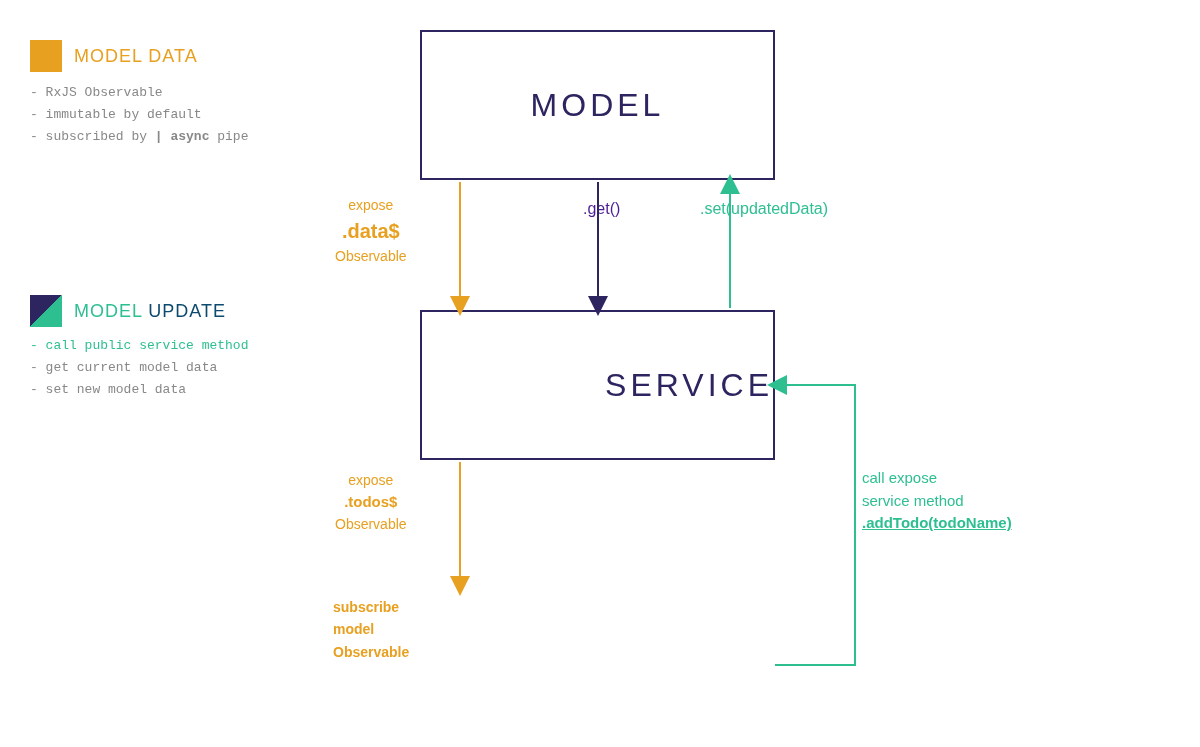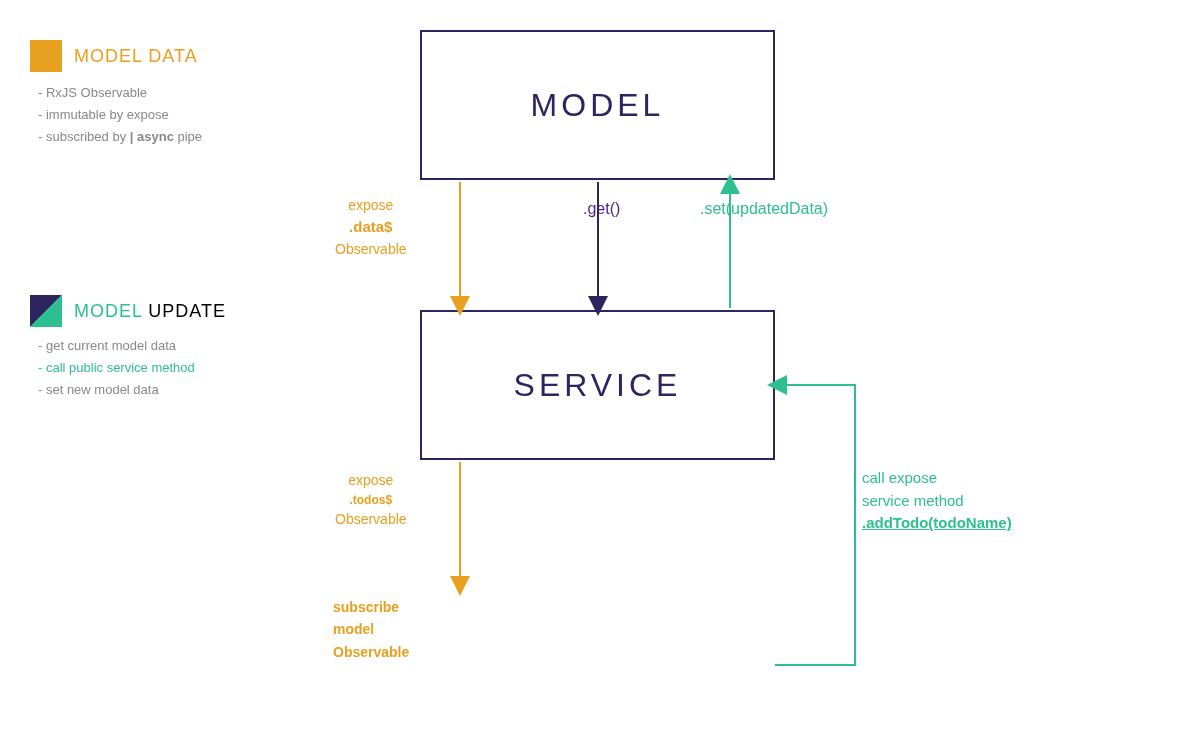--- a/index.html
+++ b/index.html
@@ -39,22 +39,23 @@
       height: 32px;
       background: #E8A020;
     }
     .legend-title-orange {
       color: #E8A020;
       font-size: 18px;
       font-weight: 400;
       letter-spacing: 1px;
     }
     .legend-items {
-      margin-left: 8px;
+      margin-left: 0;
       margin-top: 4px;
+      font-family: Liberation Mono, monospace;
     }
     .legend-item {
       font-size: 13px;
       color: #888;
       line-height: 1.7;
     }
     .legend-item strong {
       font-weight: 700;
     }
 
@@ -106,55 +107,56 @@
       left: 420px;
       top: 30px;
       width: 355px;
       height: 150px;
     }
     .box-service {
       left: 420px;
       top: 310px;
       width: 355px;
       height: 150px;
+      justify-content: flex-end;
     }
     .box-component {
       left: 420px;
       top: 590px;
       width: 355px;
       height: 150px;
     }
 
     
     .annot-expose-data {
       position: absolute;
       left: 335px;
       top: 195px;
       text-align: center;
       color: #E8A020;
       font-size: 14px;
       line-height: 1.5;
     }
     .annot-expose-data .bold {
       font-weight: 700;
-      font-size: 15px;
+      font-size: 20px;
     }
 
     .annot-expose-todos {
       position: absolute;
       left: 335px;
       top: 470px;
       text-align: center;
       color: #E8A020;
       font-size: 14px;
       line-height: 1.5;
     }
     .annot-expose-todos .bold {
       font-weight: 700;
-      font-size: 12px;
+      font-size: 15px;
     }
 
     .annot-subscribe {
       position: absolute;
       left: 333px;
       top: 596px;
       color: #E8A020;
       font-size: 14px;
       font-weight: 700;
       line-height: 1.6;
@@ -206,35 +208,35 @@
 
 <div class="diagram-container">
 
   <div class="legend-model">
     <div class="legend-header">
       <div class="legend-box-orange"></div>
       <span class="legend-title-orange">MODEL DATA</span>
     </div>
     <div class="legend-items">
       <div class="legend-item">- RxJS Observable</div>
-      <div class="legend-item">- immutable by expose</div>
+      <div class="legend-item">- immutable by default</div>
       <div class="legend-item">- subscribed by <strong>| async</strong> pipe</div>
     </div>
   </div>
 
   <div class="legend-update">
     <div class="legend-update-header">
       <div class="legend-box-update"></div>
       <span class="legend-title-update">
-        <span>MODEL </span><span style="color:#000000">UPDATE</span>
+        <span>MODEL </span><span style="color:#0c4a6e">UPDATE</span>
       </span>
     </div>
     <div class="legend-update-items legend-items">
+      <div class="legend-item" style="color:#2EBF91">- call public service method</div>
       <div class="legend-item">- get current model data</div>
-      <div class="legend-item" style="color:#2EBF91">- call public service method</div>
       <div class="legend-item">- set new model data</div>
     </div>
   </div>
 
   <div class="box box-model">
     <span class="box-label">MODEL</span>
   </div>
   <div class="box box-service">
     <span class="box-label">SERVICE</span>
   </div>

